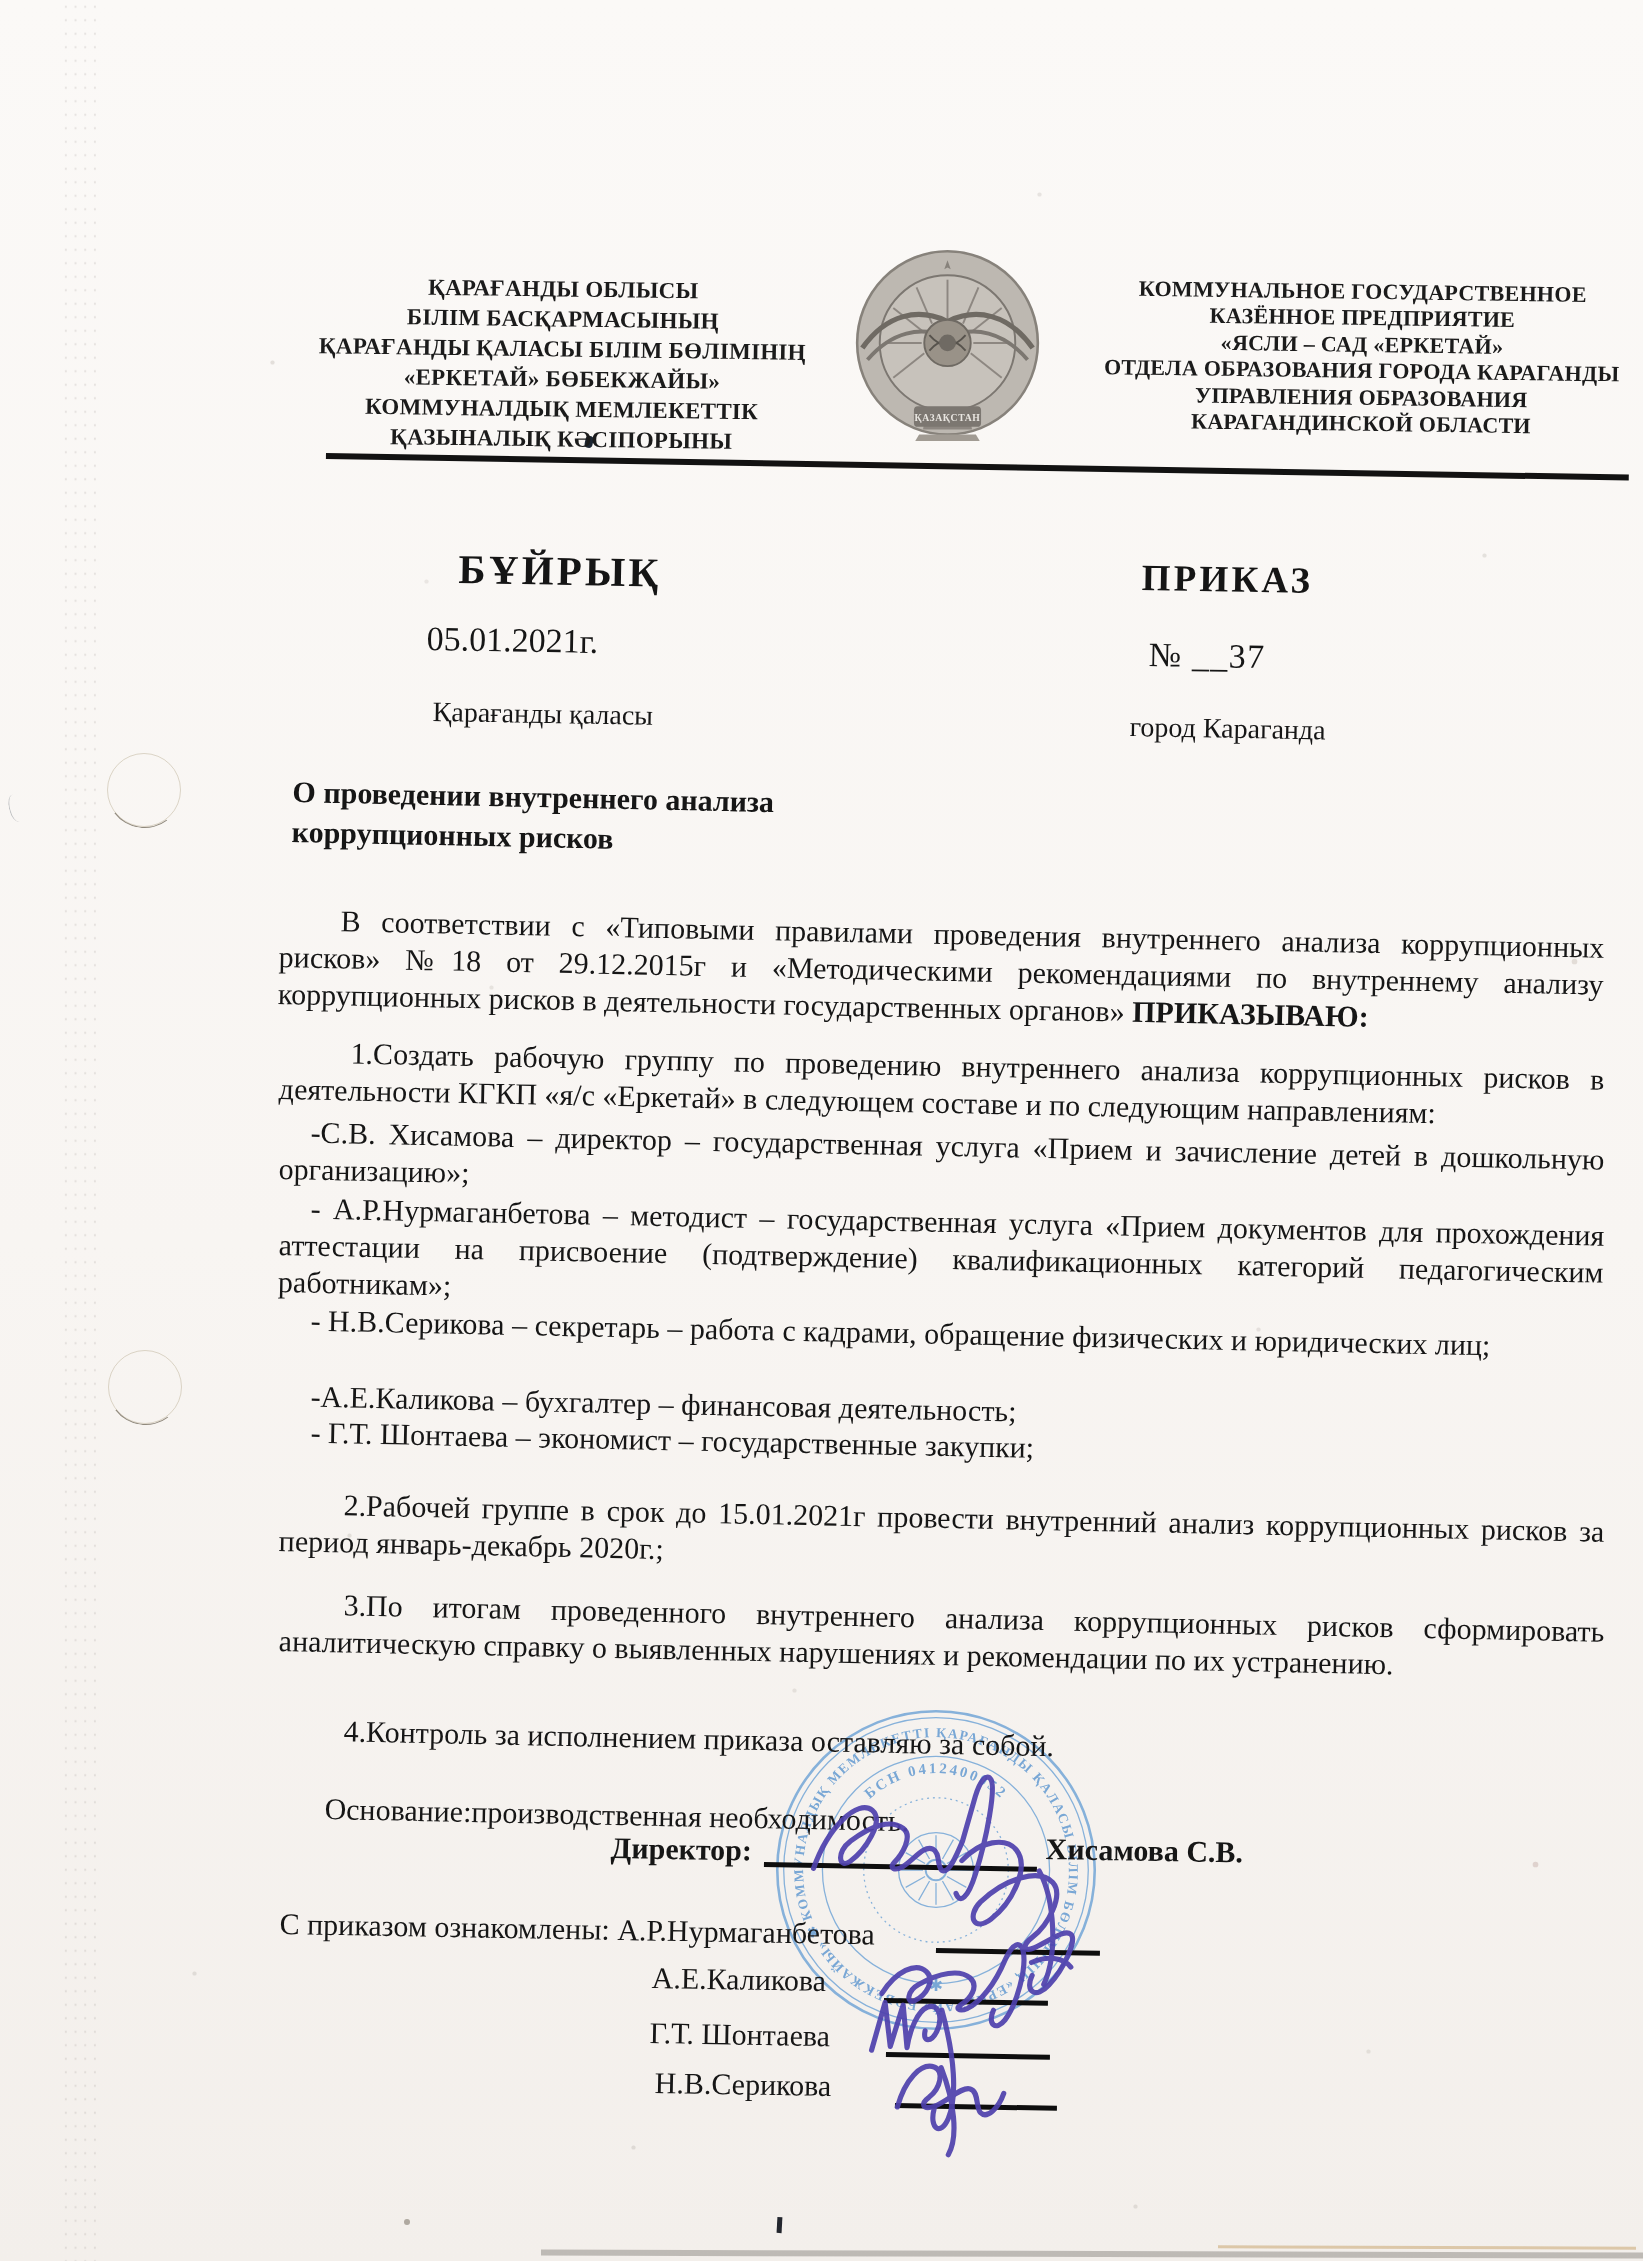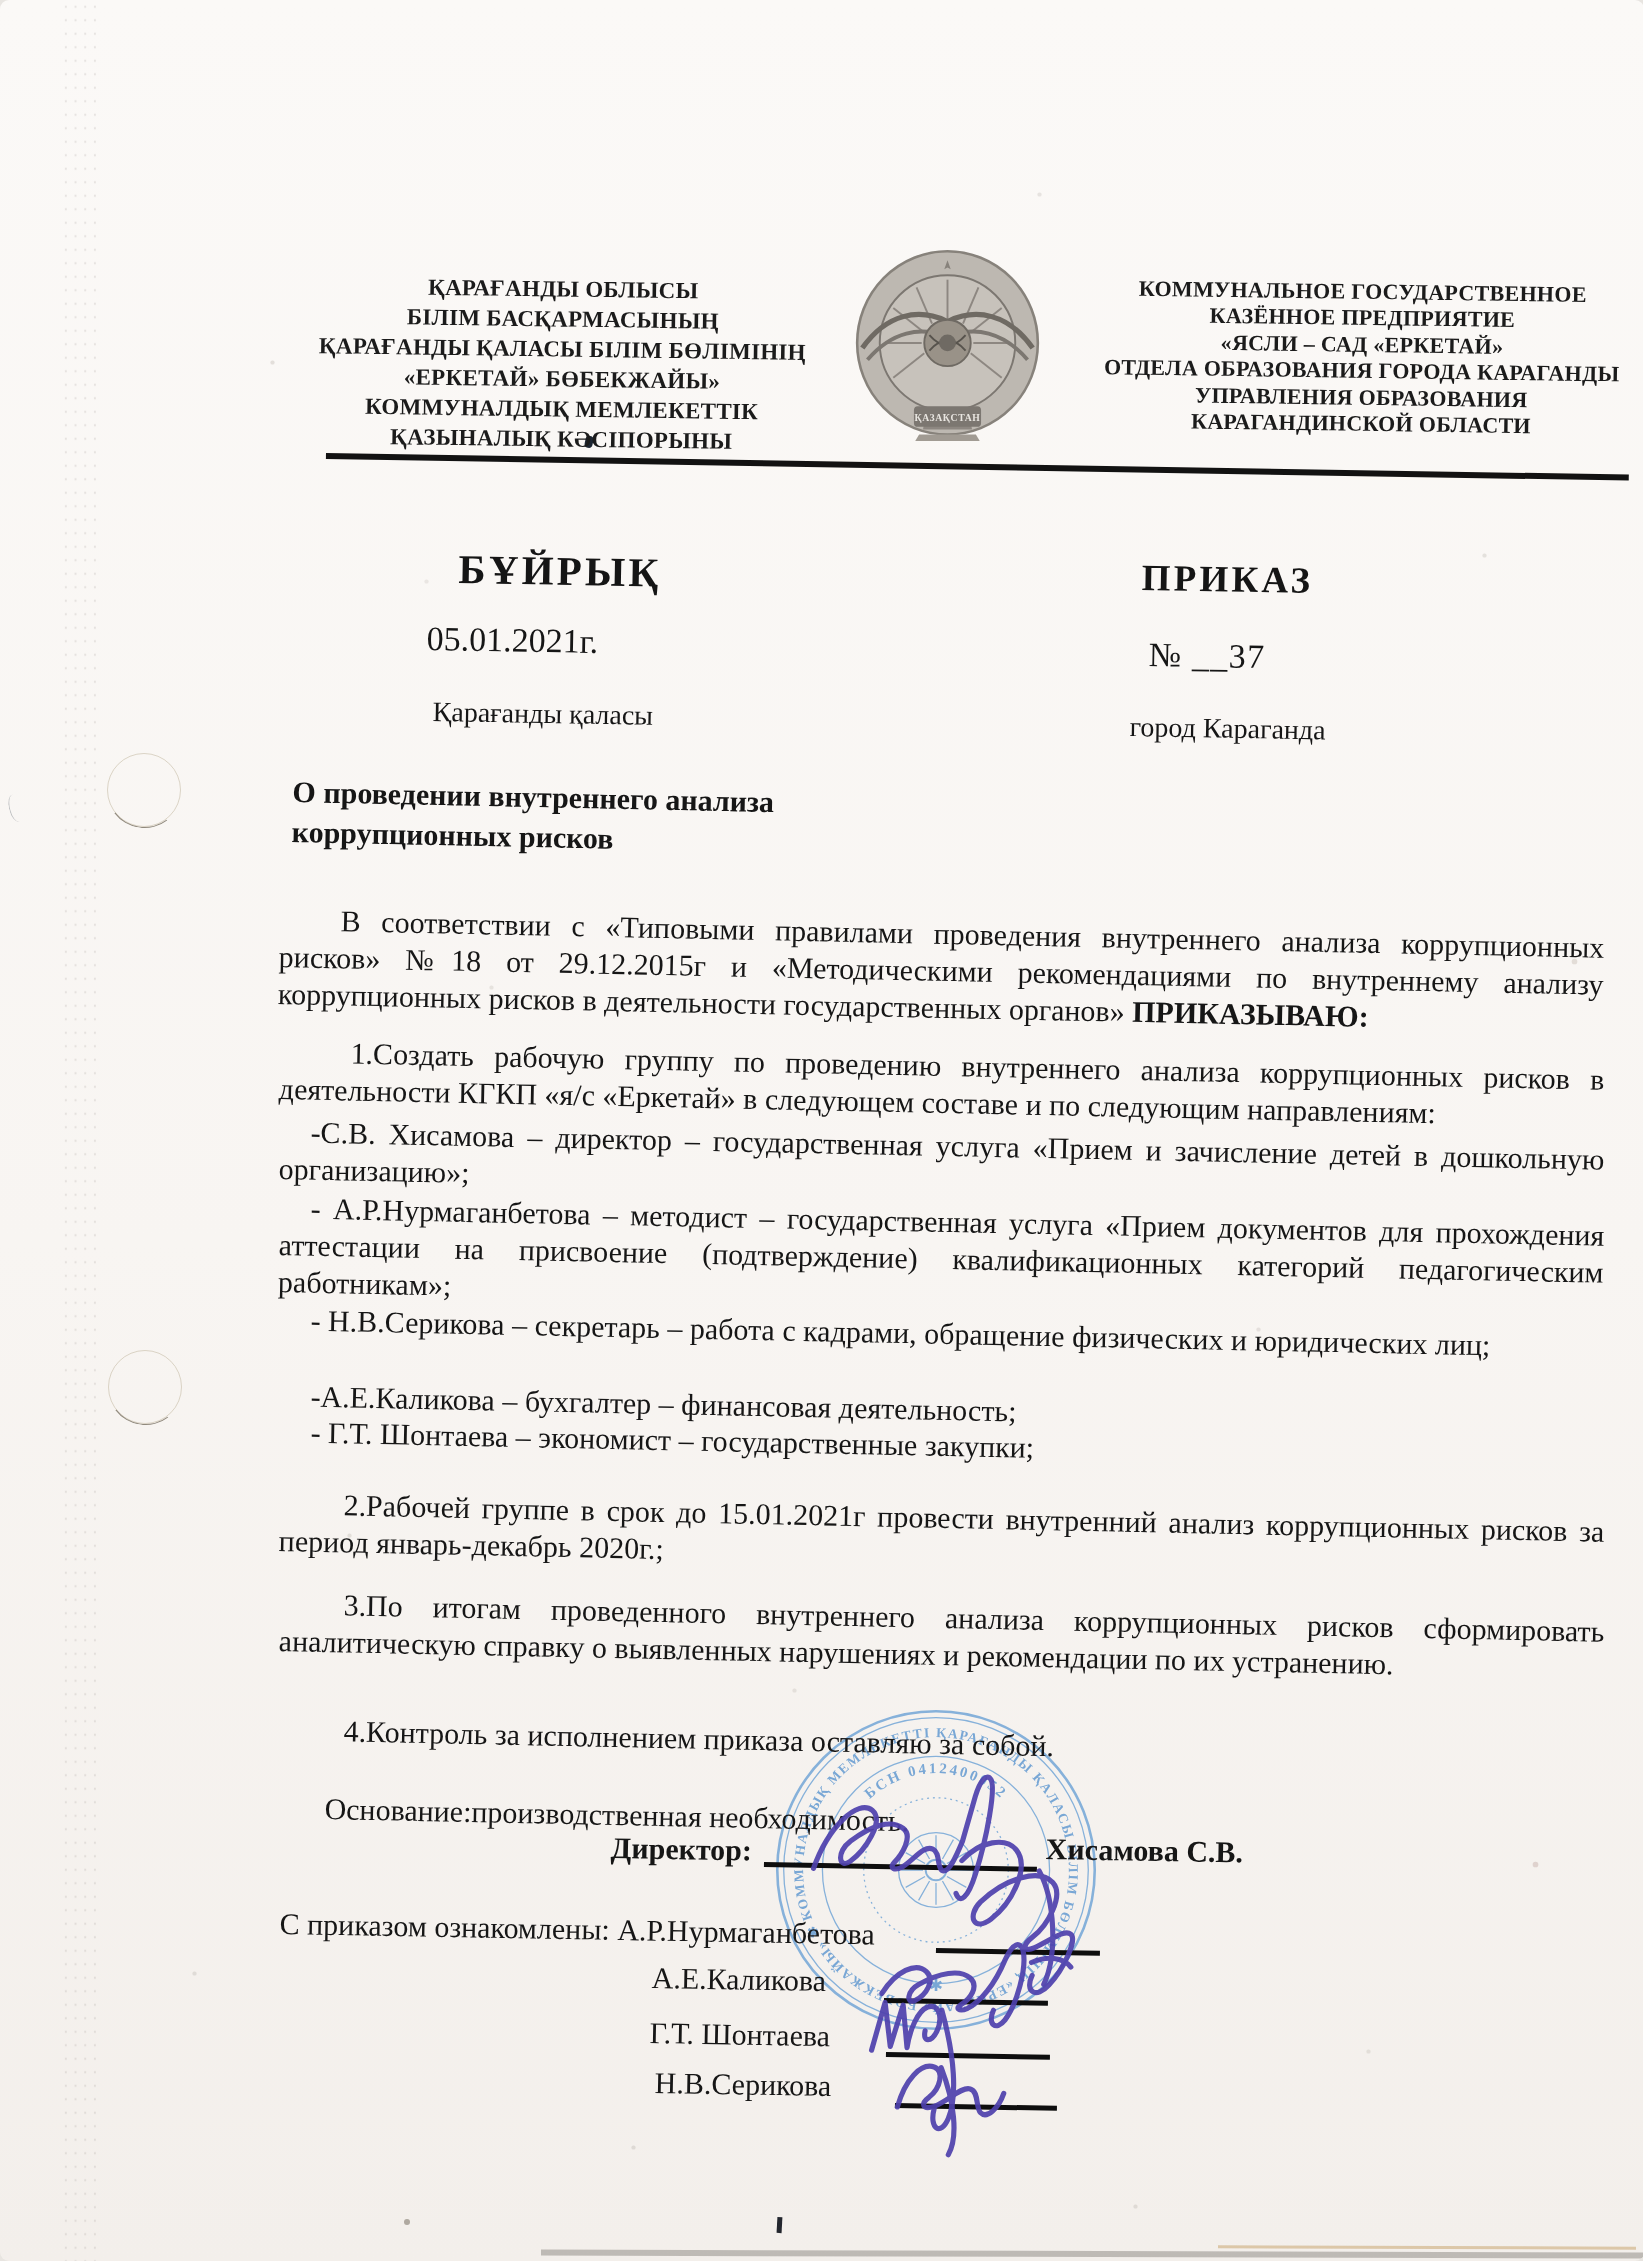--- a/index.html
+++ b/index.html
@@ -1,18 +1,18 @@
 <!DOCTYPE html>
 <html style="font-size:10.3px"><head>
 <meta charset="utf-8">
 <style>
   html,body{margin:0;padding:0;background:#e8e5e1;}
   .page{position:relative;width:1644px;height:2261px;overflow:hidden;
         background:linear-gradient(180deg,#fbf9f7 0%,#f8f5f2 55%,#f3efeb 100%);
-        font-family:"Liberation Serif","DejaVu Serif",serif;color:#161616;border-radius:9px;}
+        font-family:"Liberation Serif","DejaVu Serif",serif;color:#161616;}
   .abs{position:absolute;}
   .r08{transform:rotate(.8deg);transform-origin:0 0;}
   .r10{transform:rotate(1deg);transform-origin:0 0;}
   .r12{transform:rotate(1.2deg);transform-origin:0 0;}
   .hdr{font-weight:bold;text-align:center;letter-spacing:0.3px;color:#1b1b1b;}
   .hdr-left{left:309px;top:271px;width:509px;font-size:23px;line-height:30px;}
   .hdr-right{left:1089px;top:275px;width:548px;font-size:22px;line-height:26.4px;}
   .divider{left:326px;top:453px;width:1303px;height:5.8px;background:#121212;
            transform:rotate(.95deg);transform-origin:0 0;}
   .title{font-weight:bold;letter-spacing:3.2px;color:#151515;}

